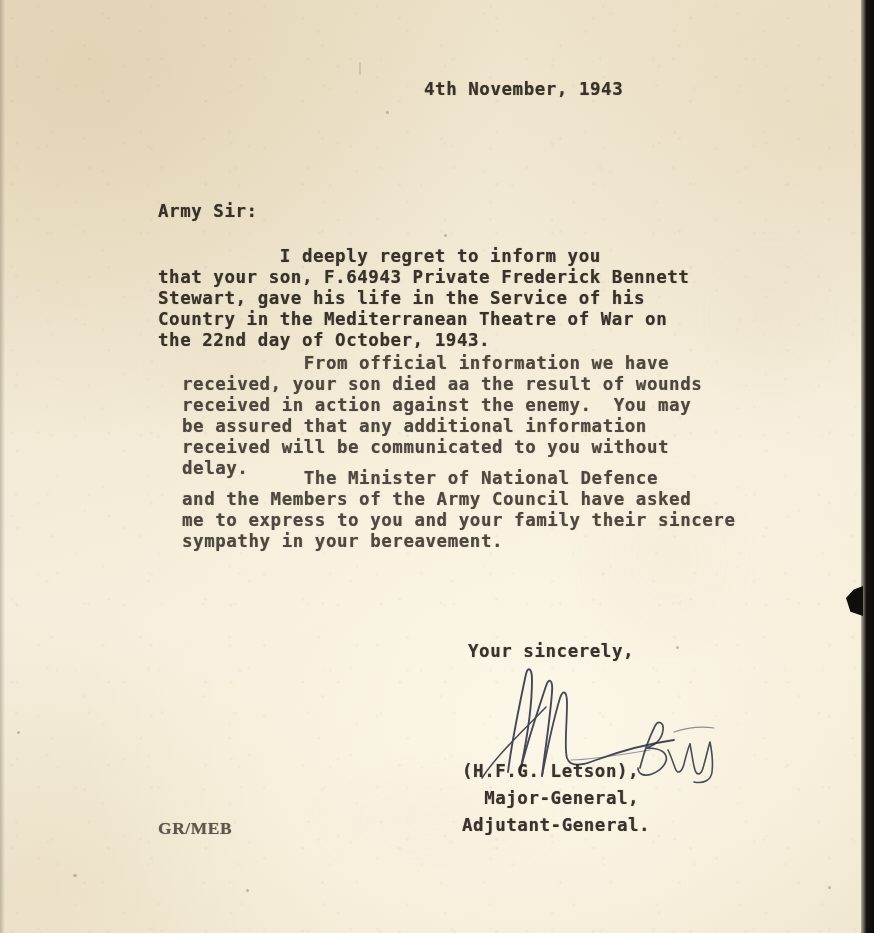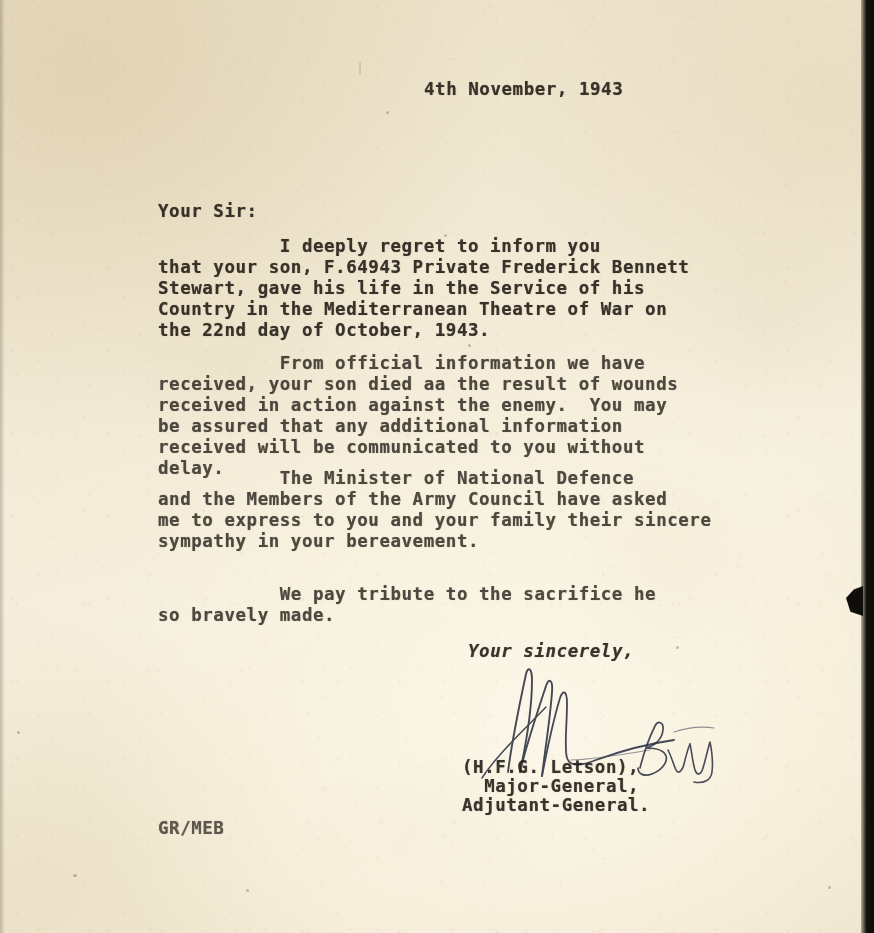--- a/index.html
+++ b/index.html
@@ -89,35 +89,35 @@
     font-size: 17.4px;
     letter-spacing: 0.6px;
     line-height: 21px;
     white-space: pre;
     font-weight: 700;
     text-shadow:
       0 0 0.7px rgba(45,38,28,0.55),
       0.4px 0.3px 0.9px rgba(70,58,42,0.30);
     opacity: 0.90;
   }
-  .typed.soft   { opacity: 0.80; }
-  .typed.softer { opacity: 0.72; }
+  .typed.soft   { opacity: 0.80; margin-left: 24px; }
+  .typed.softer { opacity: 0.72; font-family: Liberation Serif, serif; }
 
   #date-line       { left: 424px; top: 79px; }
   #addressee-block { left: 158px; top: 121px; }
   #salutation      { left: 158px; top: 201px; }
-  #para-1          { left: 158px; top: 236px; }
+  #para-1          { left: 158px; top: 246px; }
   #para-2          { left: 158px; top: 353px; }
   #para-3          { left: 158px; top: 468px; }
   #para-4          { left: 158px; top: 584px; }
-  #closing         { left: 468px; top: 641px; font-style: italic; }
+  #closing         { left: 468px; top: 641px; }
   #sig-block       { left: 462px; top: 758px; }
   #ref-code        { left: 158px; top: 818px; }
 
-  #sig-block { line-height: 19px; }
+  #sig-block { line-height: 27px; }
 
   
   .handwriting {
     position: absolute;
     pointer-events: none;
   }
   #signature-mark { left: 450px; top: 660px; }
   #rank-mark      { left: 628px; top: 712px; }
 
   
@@ -146,42 +146,40 @@
   <div class="speck" style="left:468px; top:344px; width:3px; height:3px;"></div>
   <div class="speck" style="left:676px; top:646px; width:3px; height:3px;"></div>
   <div class="speck" style="left:828px; top:886px; width:3px; height:3px;"></div>
   <div class="speck" style="left:73px;  top:874px; width:4px; height:3px;"></div>
   <div class="speck" style="left:246px; top:889px; width:3px; height:3px;"></div>
   <div class="speck" style="left:17px;  top:731px; width:3px; height:3px;"></div>
 
   <div class="typed" id="date-line">4th November, 1943</div>
 
 
-  <div class="typed" id="salutation">Your Sir:</div>
+  <div class="typed" id="salutation">Army Sir:</div>
 
   <div class="typed" id="para-1">           I deeply regret to inform you
 that your son, F.64943 Private Frederick Bennett
 Stewart, gave his life in the Service of his
 Country in the Mediterranean Theatre of War on
 the 22nd day of October, 1943.</div>
 
   <div class="typed soft" id="para-2">           From official information we have
 received, your son died aa the result of wounds
 received in action against the enemy.  You may
 be assured that any additional information
 received will be communicated to you without
 delay.</div>
 
   <div class="typed soft" id="para-3">           The Minister of National Defence
 and the Members of the Army Council have asked
 me to express to you and your family their sincere
 sympathy in your bereavement.</div>
 
-  <div class="typed soft" id="para-4">           We pay tribute to the sacrifice he
-so bravely made.</div>
 
   <div class="typed" id="closing">Your sincerely,</div>
 
   <svg class="handwriting" id="signature-mark" width="250" height="125" viewBox="0 0 250 125" fill="none">
     <g stroke="#2c3042" stroke-linecap="round" stroke-linejoin="round" fill="none" opacity="0.88">
       <path d="M32 118 C 46 96, 72 72, 96 47" stroke-width="1.5"></path>
       <path d="M58 112 C 62 80, 70 42, 76 14 C 78 6, 82 8, 82 20
                C 82 48, 76 84, 70 112" stroke-width="1.9"></path>
       <path d="M70 112 C 76 86, 88 50, 96 26 C 99 17, 103 20, 102 32
                C 100 60, 95 90, 92 116" stroke-width="1.9"></path>

